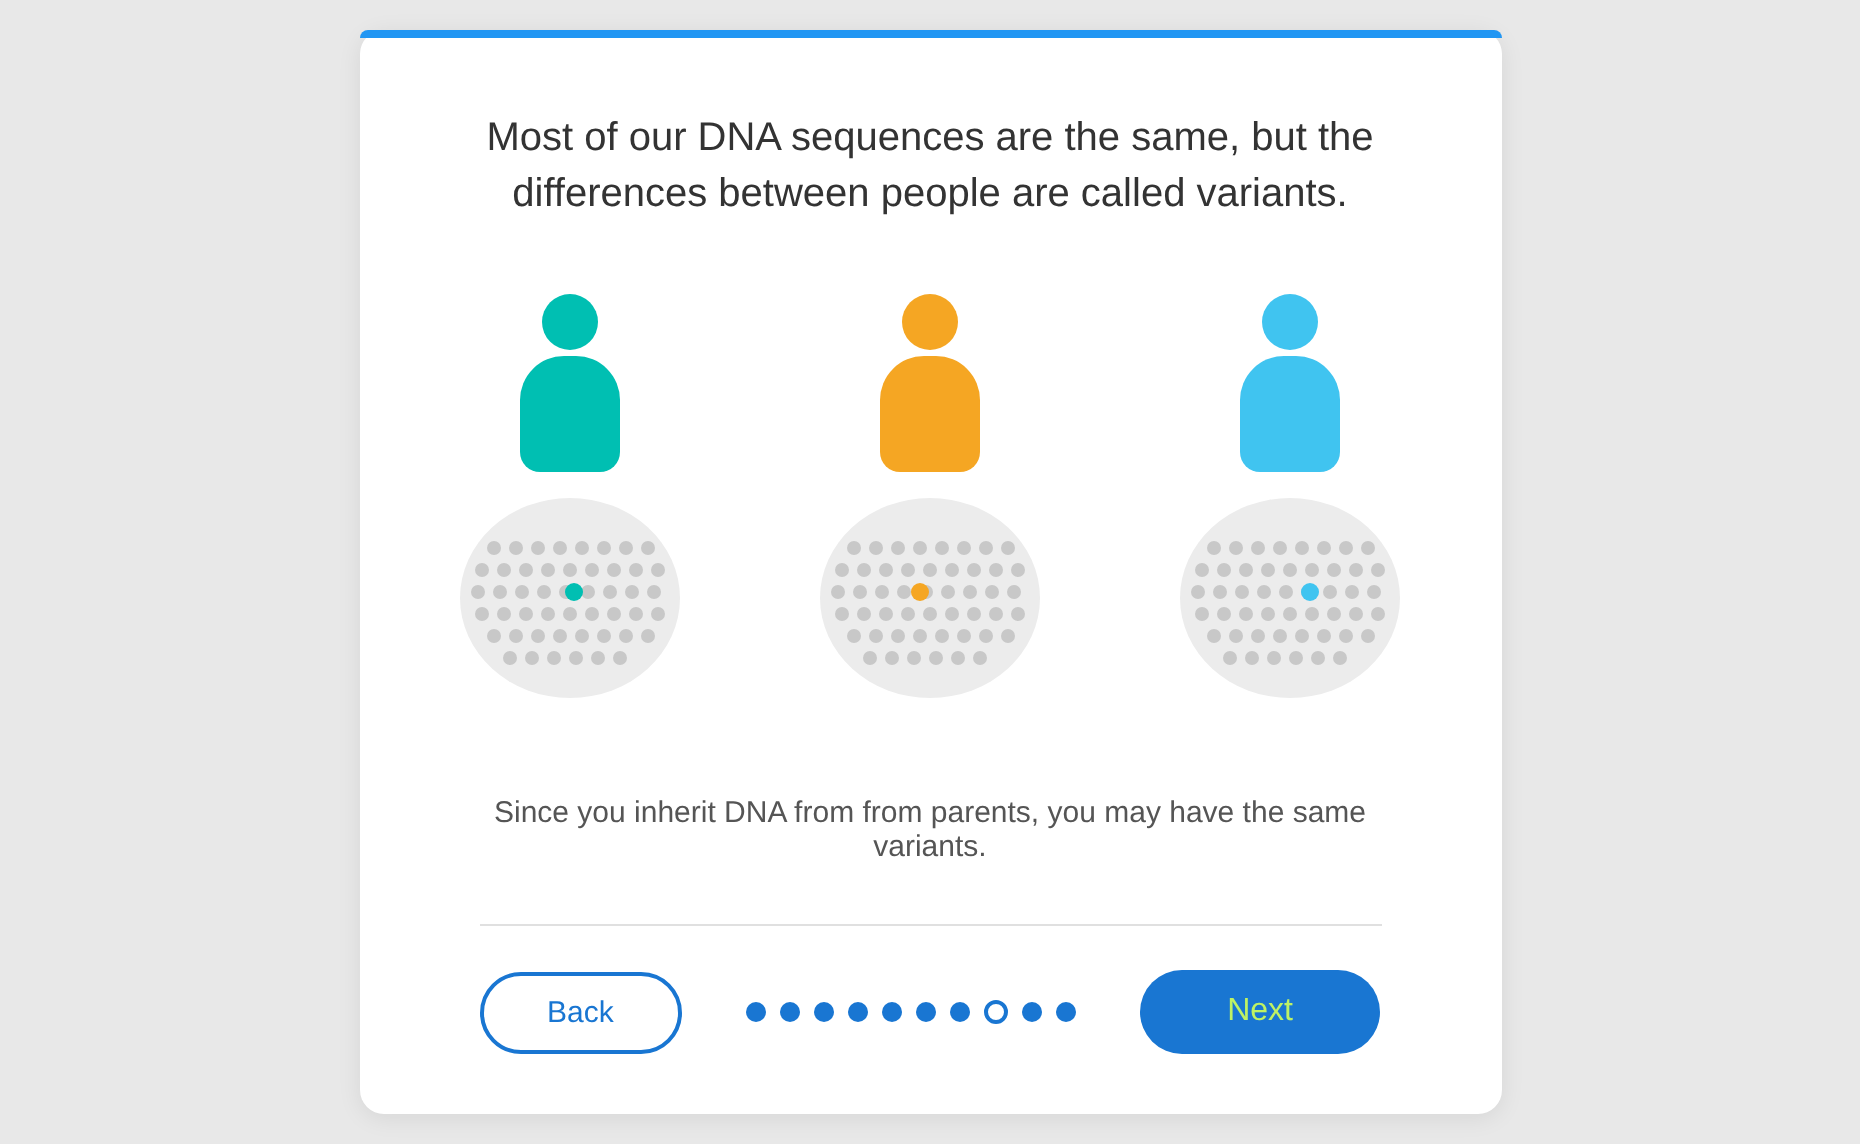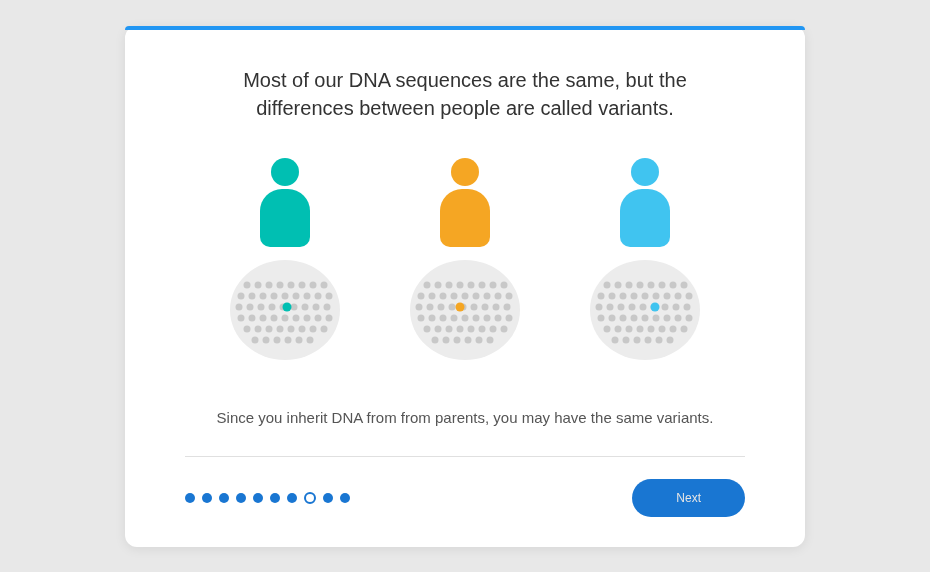--- a/index.html
+++ b/index.html
@@ -8,21 +8,21 @@
       width: 930px;
       height: 572px;
       display: flex;
       align-items: center;
       justify-content: center;
       font-family: -apple-system, BlinkMacSystemFont, 'Segoe UI', sans-serif;
     }
     .card {
       background: #fff;
       border-radius: 12px;
-      width: 680px;
+      width: 571px;
       min-height: 520px;
       display: flex;
       flex-direction: column;
       align-items: center;
       padding: 40px 60px 30px;
       position: relative;
       box-shadow: 0 2px 12px rgba(0,0,0,0.08);
     }
     .top-bar {
       position: absolute;
@@ -105,24 +105,24 @@
       color: #1976d2;
       border-radius: 30px;
       padding: 10px 32px;
       font-size: 15px;
       cursor: pointer;
       font-weight: 500;
     }
     .btn-next {
       background: #1976d2;
       border: none;
-      color: #e5e5e5;
+      color: #bef264;
       border-radius: 30px;
       padding: 12px 44px;
-      font-size: 12px;
+      font-size: 16px;
       cursor: pointer;
       font-weight: 500;
     }
     .pagination-dots {
       display: flex;
       align-items: center;
       gap: 7px;
     }
     .dot {
       width: 10px;
@@ -339,20 +339,21 @@
           </g>
           <circle cx="70" cy="52" r="4.5" fill="#40c4f0"></circle>
         </svg>
       </div>
     </div>
   </div>
 
   <p class="subtext">Since you inherit DNA from from parents, you may have the same variants.</p>
 
   <div class="footer">
+    <button class="btn-back">Back</button>
 
     <div class="pagination-dots">
       <div class="dot"></div>
       <div class="dot"></div>
       <div class="dot"></div>
       <div class="dot"></div>
       <div class="dot"></div>
       <div class="dot"></div>
       <div class="dot"></div>
       <div class="dot active"></div>

